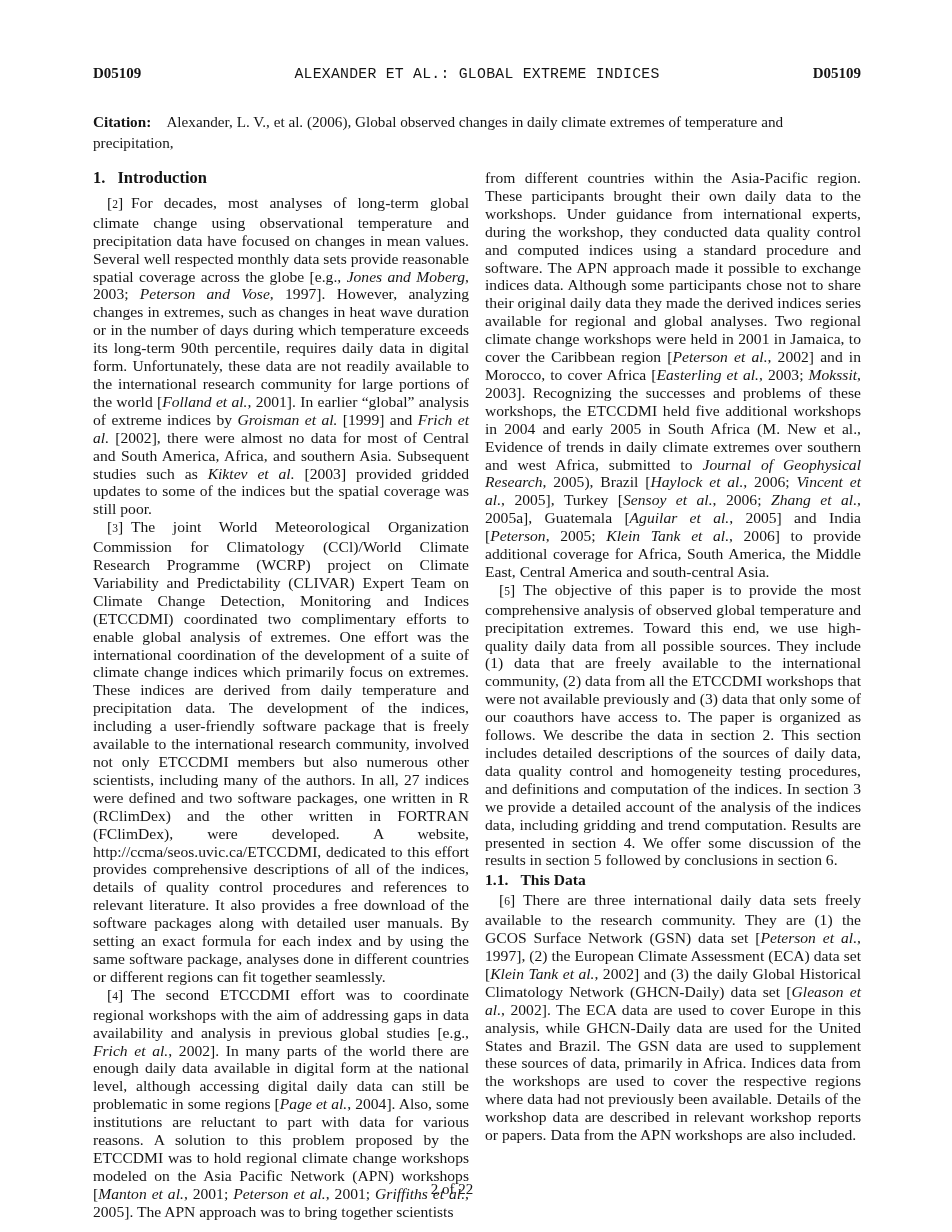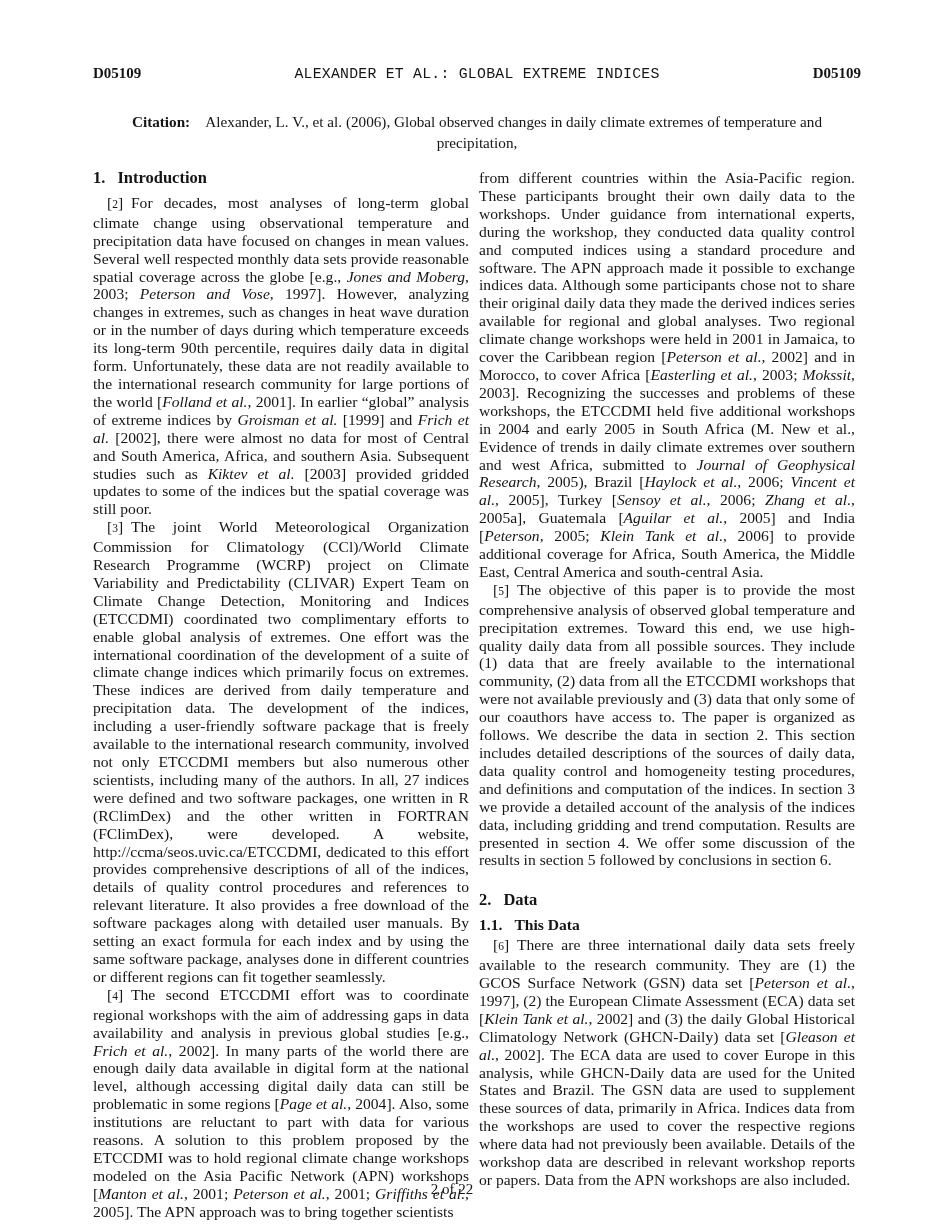--- a/index.html
+++ b/index.html
@@ -13,23 +13,23 @@
   .content { position: absolute; left: 93px; top: 0; width: 768px; }
 
   .running-head {
     padding-top: 52px;
     display: flex; justify-content: space-between; align-items: baseline;
   }
   .head-code { font-weight: bold; font-size: 15px; }
   .head-title { font-size: 14.8px; letter-spacing: 0.25px; font-family: Liberation Mono, monospace; }
 
   .citation { margin-top: 30px; font-size: 15.2px; line-height: 20.5px; }
-  .citation .line { white-space: normal; text-align: center; }
+  .citation .line { white-space: normal; }
 
-  .columns { display: flex; gap: 10px; margin-top: 16px; }
+  .columns { display: flex; gap: 16px; margin-top: 16px; }
   .col {
     width: 376px;
     font-size: 15.6px; line-height: 17.9px;
     text-align: justify;
     hyphens: auto; -webkit-hyphens: auto;
   }
   .col p { margin: 0; text-indent: 14px; }
   .col p.noindent { text-indent: 0; }
 
   .h1 { font-weight: bold; font-size: 16.5px; margin: 22px 0 7px 0; text-align: left; }
@@ -65,21 +65,20 @@
     <div class="columns">
       <div class="col">
           <div class="h1"><span class="hnum">1.</span><span>Introduction</span></div>
           <p><span>[</span><span class="pn">2</span><span>] For decades, most analyses of long-term global climate change using observational temperature and precipitation data have focused on changes in mean values. Several well respected monthly data sets provide reasonable spatial coverage across the globe [e.g., </span><span class="it">Jones and Moberg</span><span>, 2003; </span><span class="it">Peterson and Vose</span><span>, 1997]. However, analyzing changes in extremes, such as changes in heat wave duration or in the number of days during which temperature exceeds its long-term 90th percentile, requires daily data in digital form. Unfortunately, these data are not readily available to the international research community for large portions of the world [</span><span class="it">Folland et al.</span><span>, 2001]. In earlier “global” analysis of extreme indices by </span><span class="it">Groisman et al.</span><span> [1999] and </span><span class="it">Frich et al.</span><span> [2002], there were almost no data for most of Central and South America, Africa, and southern Asia. Subsequent studies such as </span><span class="it">Kiktev et al.</span><span> [2003] provided gridded updates to some of the indices but the spatial coverage was still poor.</span></p>
           <p><span>[</span><span class="pn">3</span><span>] The joint World Meteorological Organization Commission for Climatology (CCl)/World Climate Research Programme (WCRP) project on Climate Variability and Predictability (CLIVAR) Expert Team on Climate Change Detection, Monitoring and Indices (ETCCDMI) coordinated two complimentary efforts to enable global analysis of extremes. One effort was the international coordination of the development of a suite of climate change indices which primarily focus on extremes. These indices are derived from daily temperature and precipitation data. The development of the indices, including a user-friendly software package that is freely available to the international research community, involved not only ETCCDMI members but also numerous other scientists, including many of the authors. In all, 27 indices were defined and two software packages, one written in R (RClimDex) and the other written in FORTRAN (FClimDex), were developed. A website, http://ccma/seos.uvic.ca/ETCCDMI, dedicated to this effort provides comprehensive descriptions of all of the indices, details of quality control procedures and references to relevant literature. It also provides a free download of the software packages along with detailed user manuals. By setting an exact formula for each index and by using the same software package, analyses done in different countries or different regions can fit together seamlessly.</span></p>
           <p><span>[</span><span class="pn">4</span><span>] The second ETCCDMI effort was to coordinate regional workshops with the aim of addressing gaps in data availability and analysis in previous global studies [e.g., </span><span class="it">Frich et al.</span><span>, 2002]. In many parts of the world there are enough daily data available in digital form at the national level, although accessing digital daily data can still be problematic in some regions [</span><span class="it">Page et al.</span><span>, 2004]. Also, some institutions are reluctant to part with data for various reasons. A solution to this problem proposed by the ETCCDMI was to hold regional climate change workshops modeled on the Asia Pacific Network (APN) workshops [</span><span class="it">Manton et al.</span><span>, 2001; </span><span class="it">Peterson et al.</span><span>, 2001; </span><span class="it">Griffiths et al.</span><span>, 2005]. The APN approach was to bring together scientists</span></p>
         </div>
       <div class="col">
           <p class="noindent"><span>from different countries within the Asia-Pacific region. These participants brought their own daily data to the workshops. Under guidance from international experts, during the workshop, they conducted data quality control and computed indices using a standard procedure and software. The APN approach made it possible to exchange indices data. Although some participants chose not to share their original daily data they made the derived indices series available for regional and global analyses. Two regional climate change workshops were held in 2001 in Jamaica, to cover the Caribbean region [</span><span class="it">Peterson et al.</span><span>, 2002] and in Morocco, to cover Africa [</span><span class="it">Easterling et al.</span><span>, 2003; </span><span class="it">Mokssit</span><span>, 2003]. Recognizing the successes and problems of these workshops, the ETCCDMI held five additional workshops in 2004 and early 2005 in South Africa (M. New et al., Evidence of trends in daily climate extremes over southern and west Africa, submitted to </span><span class="it">Journal of Geophysical Research</span><span>, 2005), Brazil [</span><span class="it">Haylock et al.</span><span>, 2006; </span><span class="it">Vincent et al.</span><span>, 2005], Turkey [</span><span class="it">Sensoy et al.</span><span>, 2006; </span><span class="it">Zhang et al.</span><span>, 2005a], Guatemala [</span><span class="it">Aguilar et al.</span><span>, 2005] and India [</span><span class="it">Peterson</span><span>, 2005; </span><span class="it">Klein Tank et al.</span><span>, 2006] to provide additional coverage for Africa, South America, the Middle East, Central America and south-central Asia.</span></p>
           <p><span>[</span><span class="pn">5</span><span>] The objective of this paper is to provide the most comprehensive analysis of observed global temperature and precipitation extremes. Toward this end, we use high-quality daily data from all possible sources. They include (1) data that are freely available to the international community, (2) data from all the ETCCDMI workshops that were not available previously and (3) data that only some of our coauthors have access to. The paper is organized as follows. We describe the data in section 2. This section includes detailed descriptions of the sources of daily data, data quality control and homogeneity testing procedures, and definitions and computation of the indices. In section 3 we provide a detailed account of the analysis of the indices data, including gridding and trend computation. Results are presented in section 4. We offer some discussion of the results in section 5 followed by conclusions in section 6.</span></p>
-          <div class="h1"><span class="hnum">2.</span><span>Data</span></div>
           <div class="h2"><span class="hnum">1.1.</span><span>This Data</span></div>
           <p><span>[</span><span class="pn">6</span><span>] There are three international daily data sets freely available to the research community. They are (1) the GCOS Surface Network (GSN) data set [</span><span class="it">Peterson et al.</span><span>, 1997], (2) the European Climate Assessment (ECA) data set [</span><span class="it">Klein Tank et al.</span><span>, 2002] and (3) the daily Global Historical Climatology Network (GHCN-Daily) data set [</span><span class="it">Gleason et al.</span><span>, 2002]. The ECA data are used to cover Europe in this analysis, while GHCN-Daily data are used for the United States and Brazil. The GSN data are used to supplement these sources of data, primarily in Africa. Indices data from the workshops are used to cover the respective regions where data had not previously been available. Details of the workshop data are described in relevant workshop reports or papers. Data from the APN workshops are also included.</span></p>
         </div>
     </div>
 
   </div>
 
   <div class="footer">2 of 22</div>
 </div>
 

